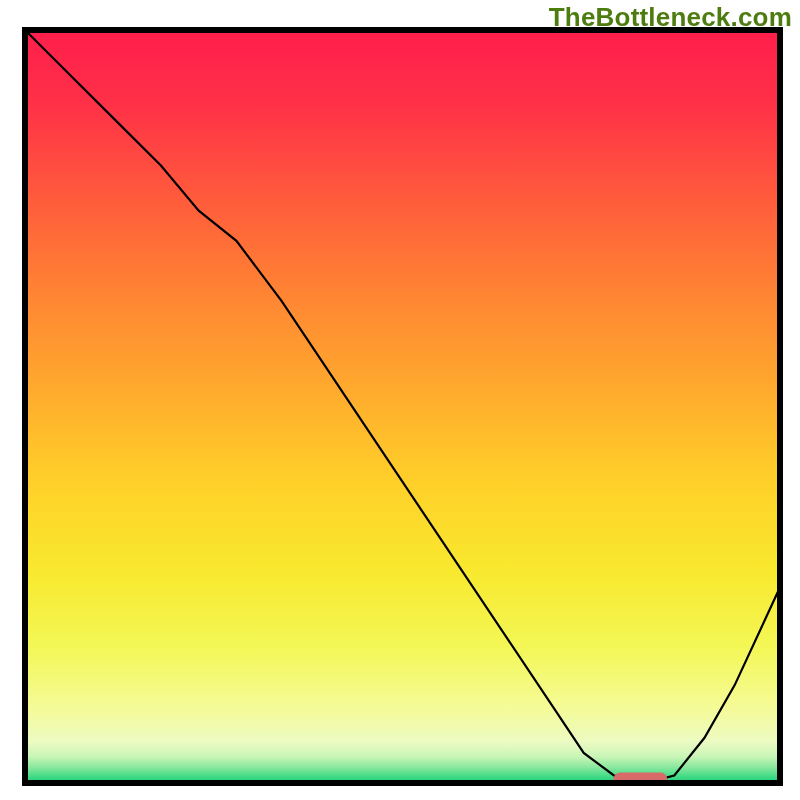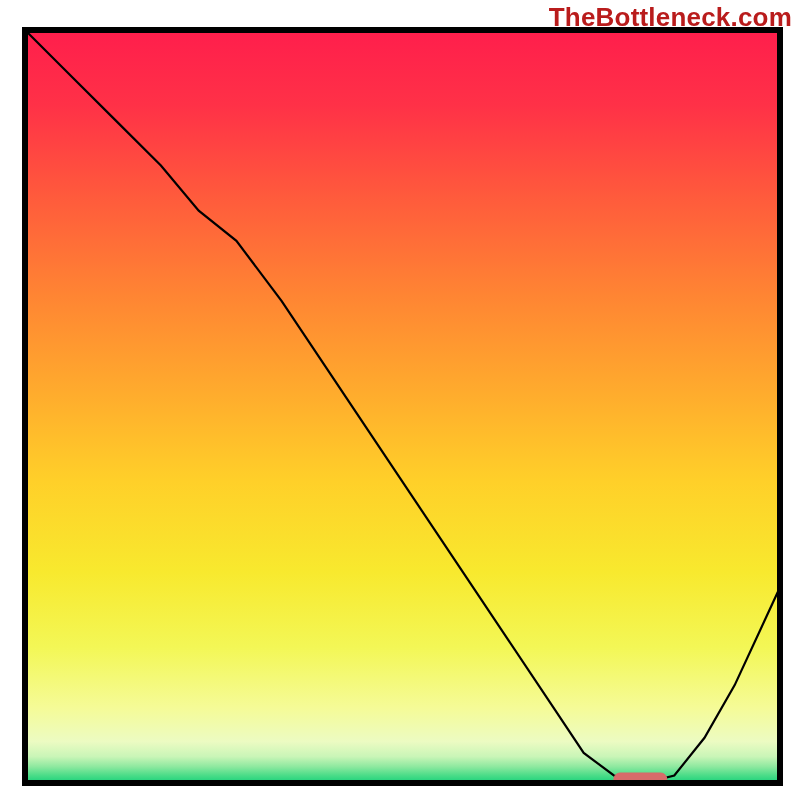--- a/index.html
+++ b/index.html
@@ -16,21 +16,21 @@
     height: 800px;
     background: #ffffff;
   }
   .watermark {
     position: absolute;
     top: 2px;
     right: 8px;
     font-family: Arial, Helvetica, sans-serif;
     font-size: 26px;
     font-weight: 700;
-    color: #b91c1c;
+    color: #4d7c0f;
     letter-spacing: 0.2px;
   }
   .plot {
     position: absolute;
     display: block;
   }
 </style>
 </head>
 <body>
 <div class="wrap">

